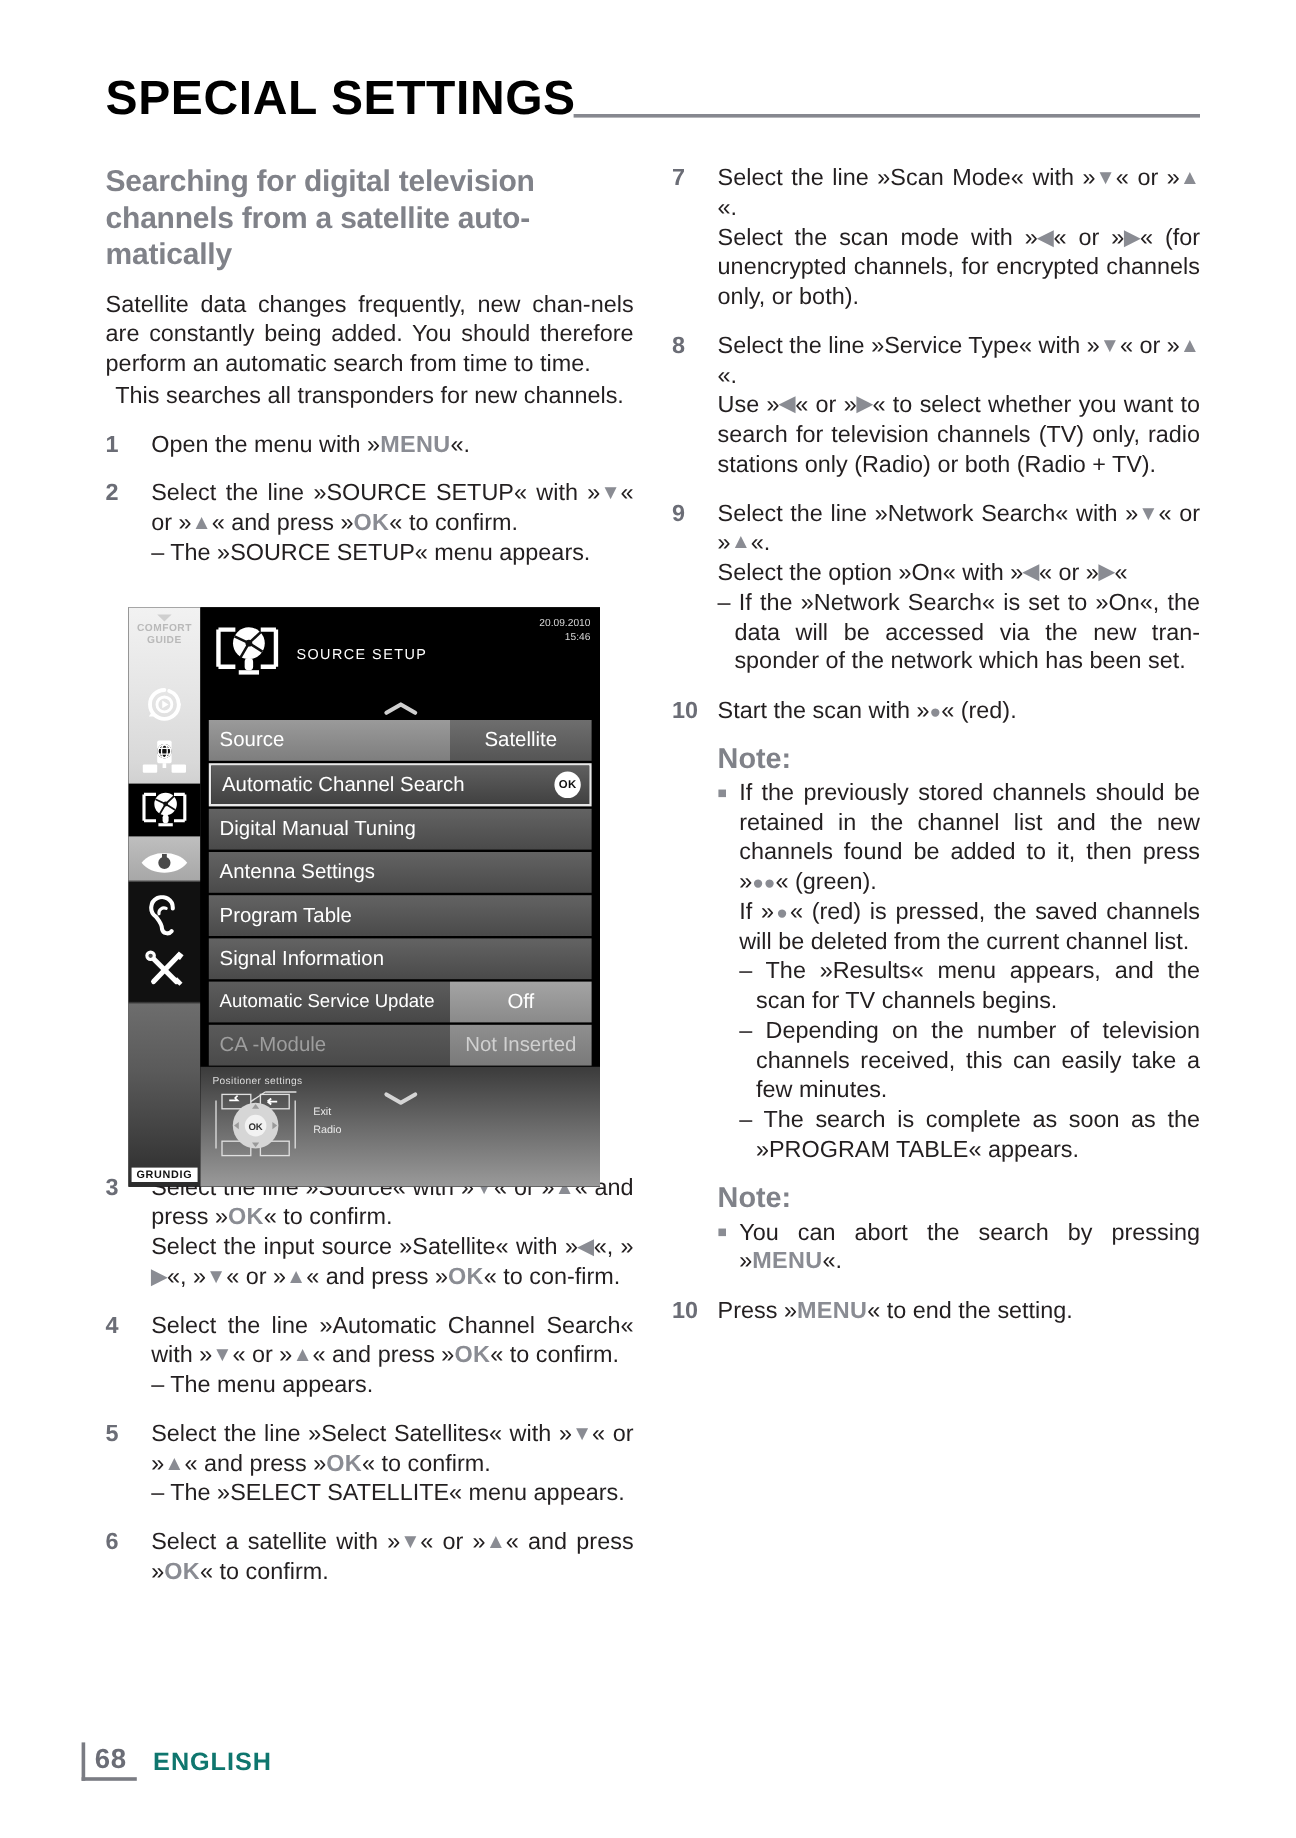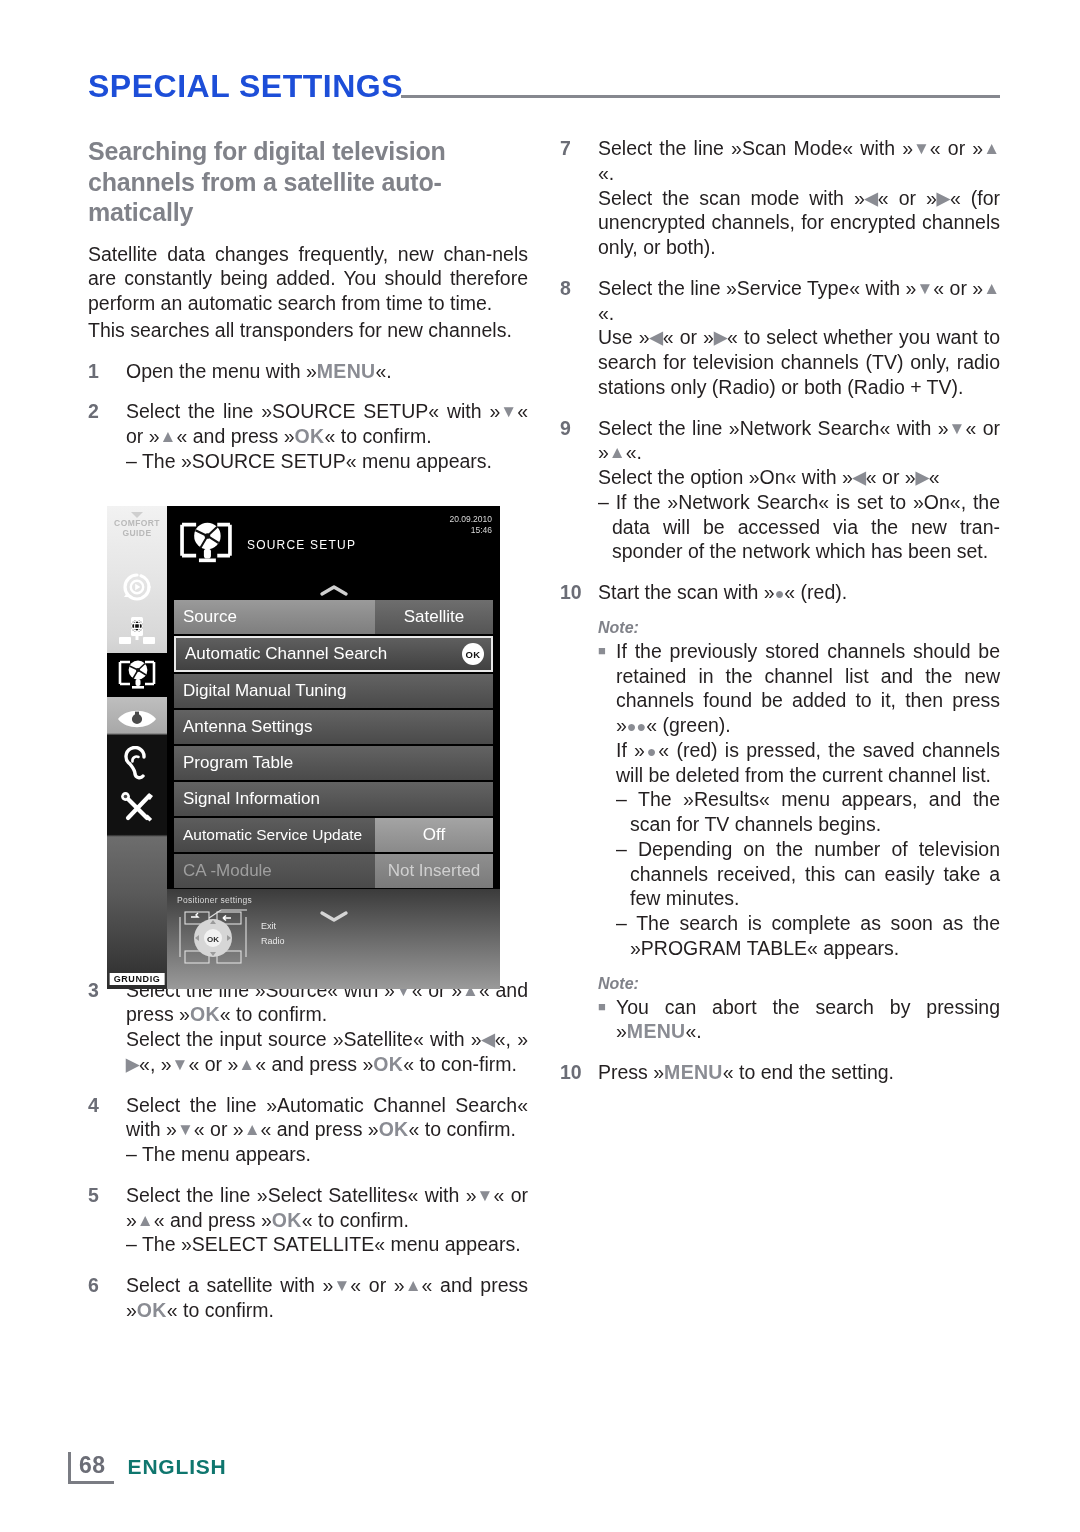--- a/index.html
+++ b/index.html
@@ -17,24 +17,24 @@
 
   
   .header {
     position: absolute;
     left: 88px; top: 58px;
     width: 912px; height: 46px;
     display: flex;
     align-items: flex-end;
   }
   .header-title {
-    font-size: 32px;
+    font-size: 40px;
     font-weight: bold;
     letter-spacing: 0.5px;
-    color: #1d4ed8;
+    color: #000000;
     white-space: nowrap;
     line-height: 1;
     padding-bottom: 2px;
   }
   .header-rule {
     flex: 1;
     height: 3px;
     background: #86888f;
     margin-bottom: 6px;
     margin-left: -2px;
@@ -60,21 +60,21 @@
   }
 
   
   .para {
     font-size: 19.5px;
     line-height: 1.27;
     text-align: justify;
     color: #231f20;
     margin-bottom: 2px;
   }
-  .para.nojust { text-align: left; }
+  .para.nojust { text-align: center; }
 
   
   .step {
     display: flex;
     margin-top: 16px;
     font-size: 19.5px;
     line-height: 1.27;
   }
   .step-num {
     width: 38px;
@@ -86,26 +86,25 @@
   .step-body p { text-align: justify; }
   .step-body p.nojust { text-align: left; }
   .sub {
     text-align: left !important;
     padding-left: 14px;
     text-indent: -14px;
   }
 
   
   .note-head {
-    font-size: 16px;
+    font-size: 24px;
     font-weight: bold;
     color: #808289;
     margin-top: 14px;
     margin-left: 38px;
-    font-style: italic;
   }
   .note-list {
     margin-left: 38px;
     font-size: 19.5px;
     line-height: 1.27;
   }
   .note-item {
     display: flex;
     margin-top: 2px;
   }
@@ -330,21 +329,21 @@
     top: 2px;
     transform: translateX(-50%);
     color: #d5d5d5;
   }
 
   
   .footer {
     position: absolute;
     left: 68px; bottom: 48px;
     display: flex;
-    align-items: center;
+    align-items: flex-end;
   }
   .pg-box {
     border-left: 3px solid #7a7c83;
     border-bottom: 3px solid #7a7c83;
     padding: 0 8px 2px 8px;
   }
   .pg-num {
     font-size: 23px;
     font-weight: bold;
     color: #6b6d76;

